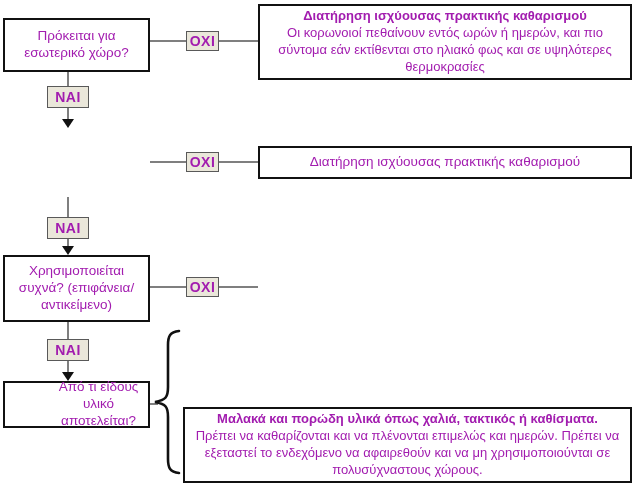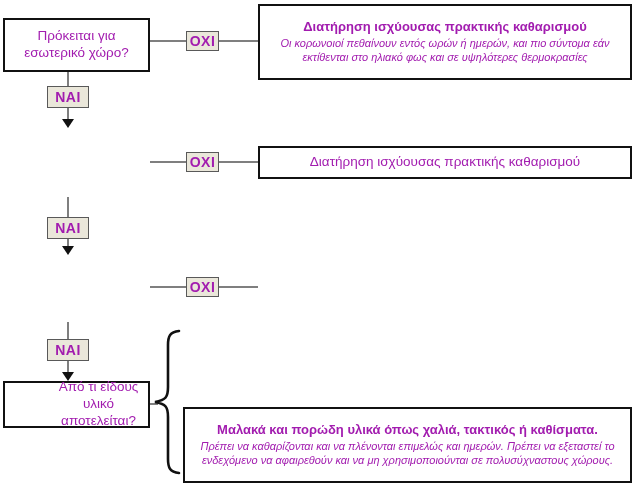--- a/index.html
+++ b/index.html
@@ -34,22 +34,21 @@
   .obox .title{
     font-size:13px;
     font-weight:bold;
     line-height:1.2;
   }
   .obox .title-reg{
     font-size:13.5px;
     line-height:1.2;
   }
   .obox .detail{
-    font-size:11px;
-    font-style:italic;
+    font-size:13px;
     line-height:1.3;
     margin-top:1px;
   }
   .hline,.vline{position:absolute;background:#7f7f7f;}
   .badge{
     position:absolute;
     box-sizing:border-box;
     background:#eae7da;
     border:1.2px solid #595959;
     display:flex;align-items:center;justify-content:center;
@@ -87,20 +86,23 @@
 
   <svg class="brace" style="left:153px;top:329px;" width="28" height="146" viewBox="0 0 28 146">
     <path d="M 26 2 C 17 3, 15 7, 15 16 L 15 58 C 15 68, 13 71, 2 73 C 13 75, 15 78, 15 88 L 15 130 C 15 139, 17 143, 26 144" fill="none" stroke="#111111" stroke-width="2.6" stroke-linecap="round"></path>
   </svg>
 
   <div class="box qbox" style="left:3px;top:18px;width:147px;height:54px;">
     <span>Πρόκειται για εσωτερικό χώρο?</span>
   </div>
 
 
+  <div class="box qbox" style="left:3px;top:255px;width:147px;height:67px;">
+    <span>Χρησιμοποιείται συχνά? (επιφάνεια/ αντικείμενο)</span>
+  </div>
 
   <div class="box qbox" style="left:3px;top:381px;width:147px;height:47px;padding-left:48px;">
     <span>Από τι είδους υλικό αποτελείται?</span>
   </div>
 
   <div class="box obox" style="left:258px;top:4px;width:374px;height:76px;">
     <div class="title">Διατήρηση ισχύουσας πρακτικής καθαρισμού</div>
     <div class="detail">Οι κορωνοιοί πεθαίνουν εντός ωρών ή ημερών, και πιο σύντομα εάν εκτίθενται στο ηλιακό φως και σε υψηλότερες θερμοκρασίες</div>
   </div>
 

